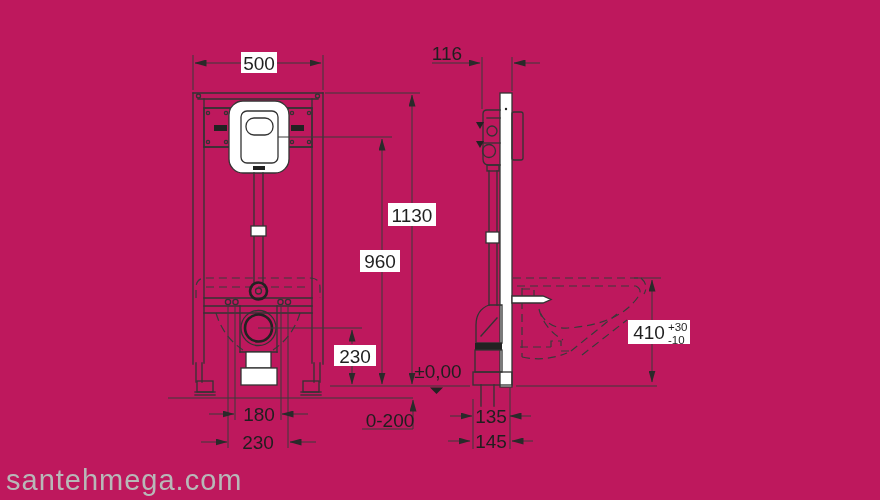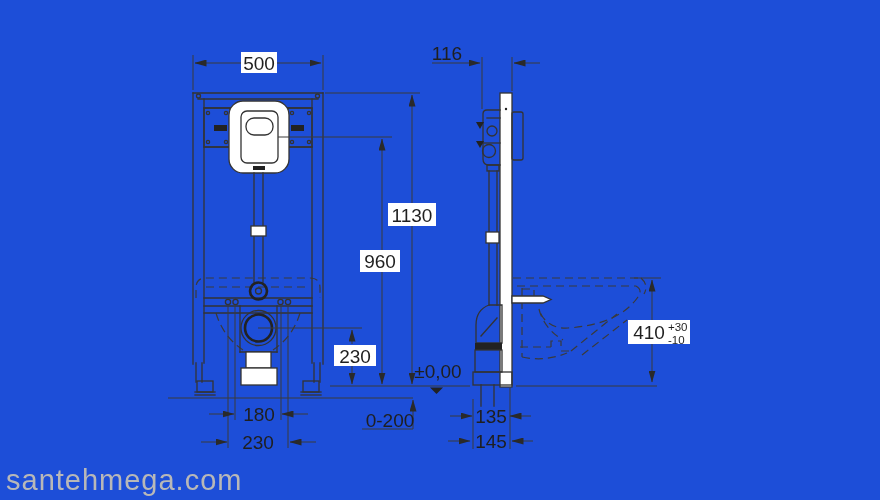--- a/index.html
+++ b/index.html
@@ -1,16 +1,16 @@
 <!DOCTYPE html>
 <html><head>
 <meta charset="utf-8">
 <style>
   html,body{margin:0;padding:0;background:#fff;}
-  .canvas{position:relative;width:880px;height:500px;background:#1d4ed8;overflow:hidden;
+  .canvas{position:relative;width:880px;height:500px;background:#be185d;overflow:hidden;
           font-family:"Liberation Sans", sans-serif;}
   svg{position:absolute;left:0;top:0;}
   .struct{stroke:#333;stroke-width:1.3;fill:none;stroke-linecap:square;}
   .struct-fill{stroke:#333;stroke-width:1.3;fill:#fff;}
   .thick{stroke:#222;stroke-width:2.6;fill:none;}
   .dim{stroke:#3a3a3a;stroke-width:1;fill:none;}
   .dash{stroke:#3a3a3a;stroke-width:1.2;fill:none;stroke-dasharray:8 5;stroke-linecap:butt;}
   .dimtext{font-family:"Liberation Sans", sans-serif;font-size:19px;fill:#1f1f1f;}
   .toltext{font-family:"Liberation Sans", sans-serif;font-size:11.5px;fill:#1f1f1f;}
   .txtbg{fill:#ffffff;stroke:none;}

